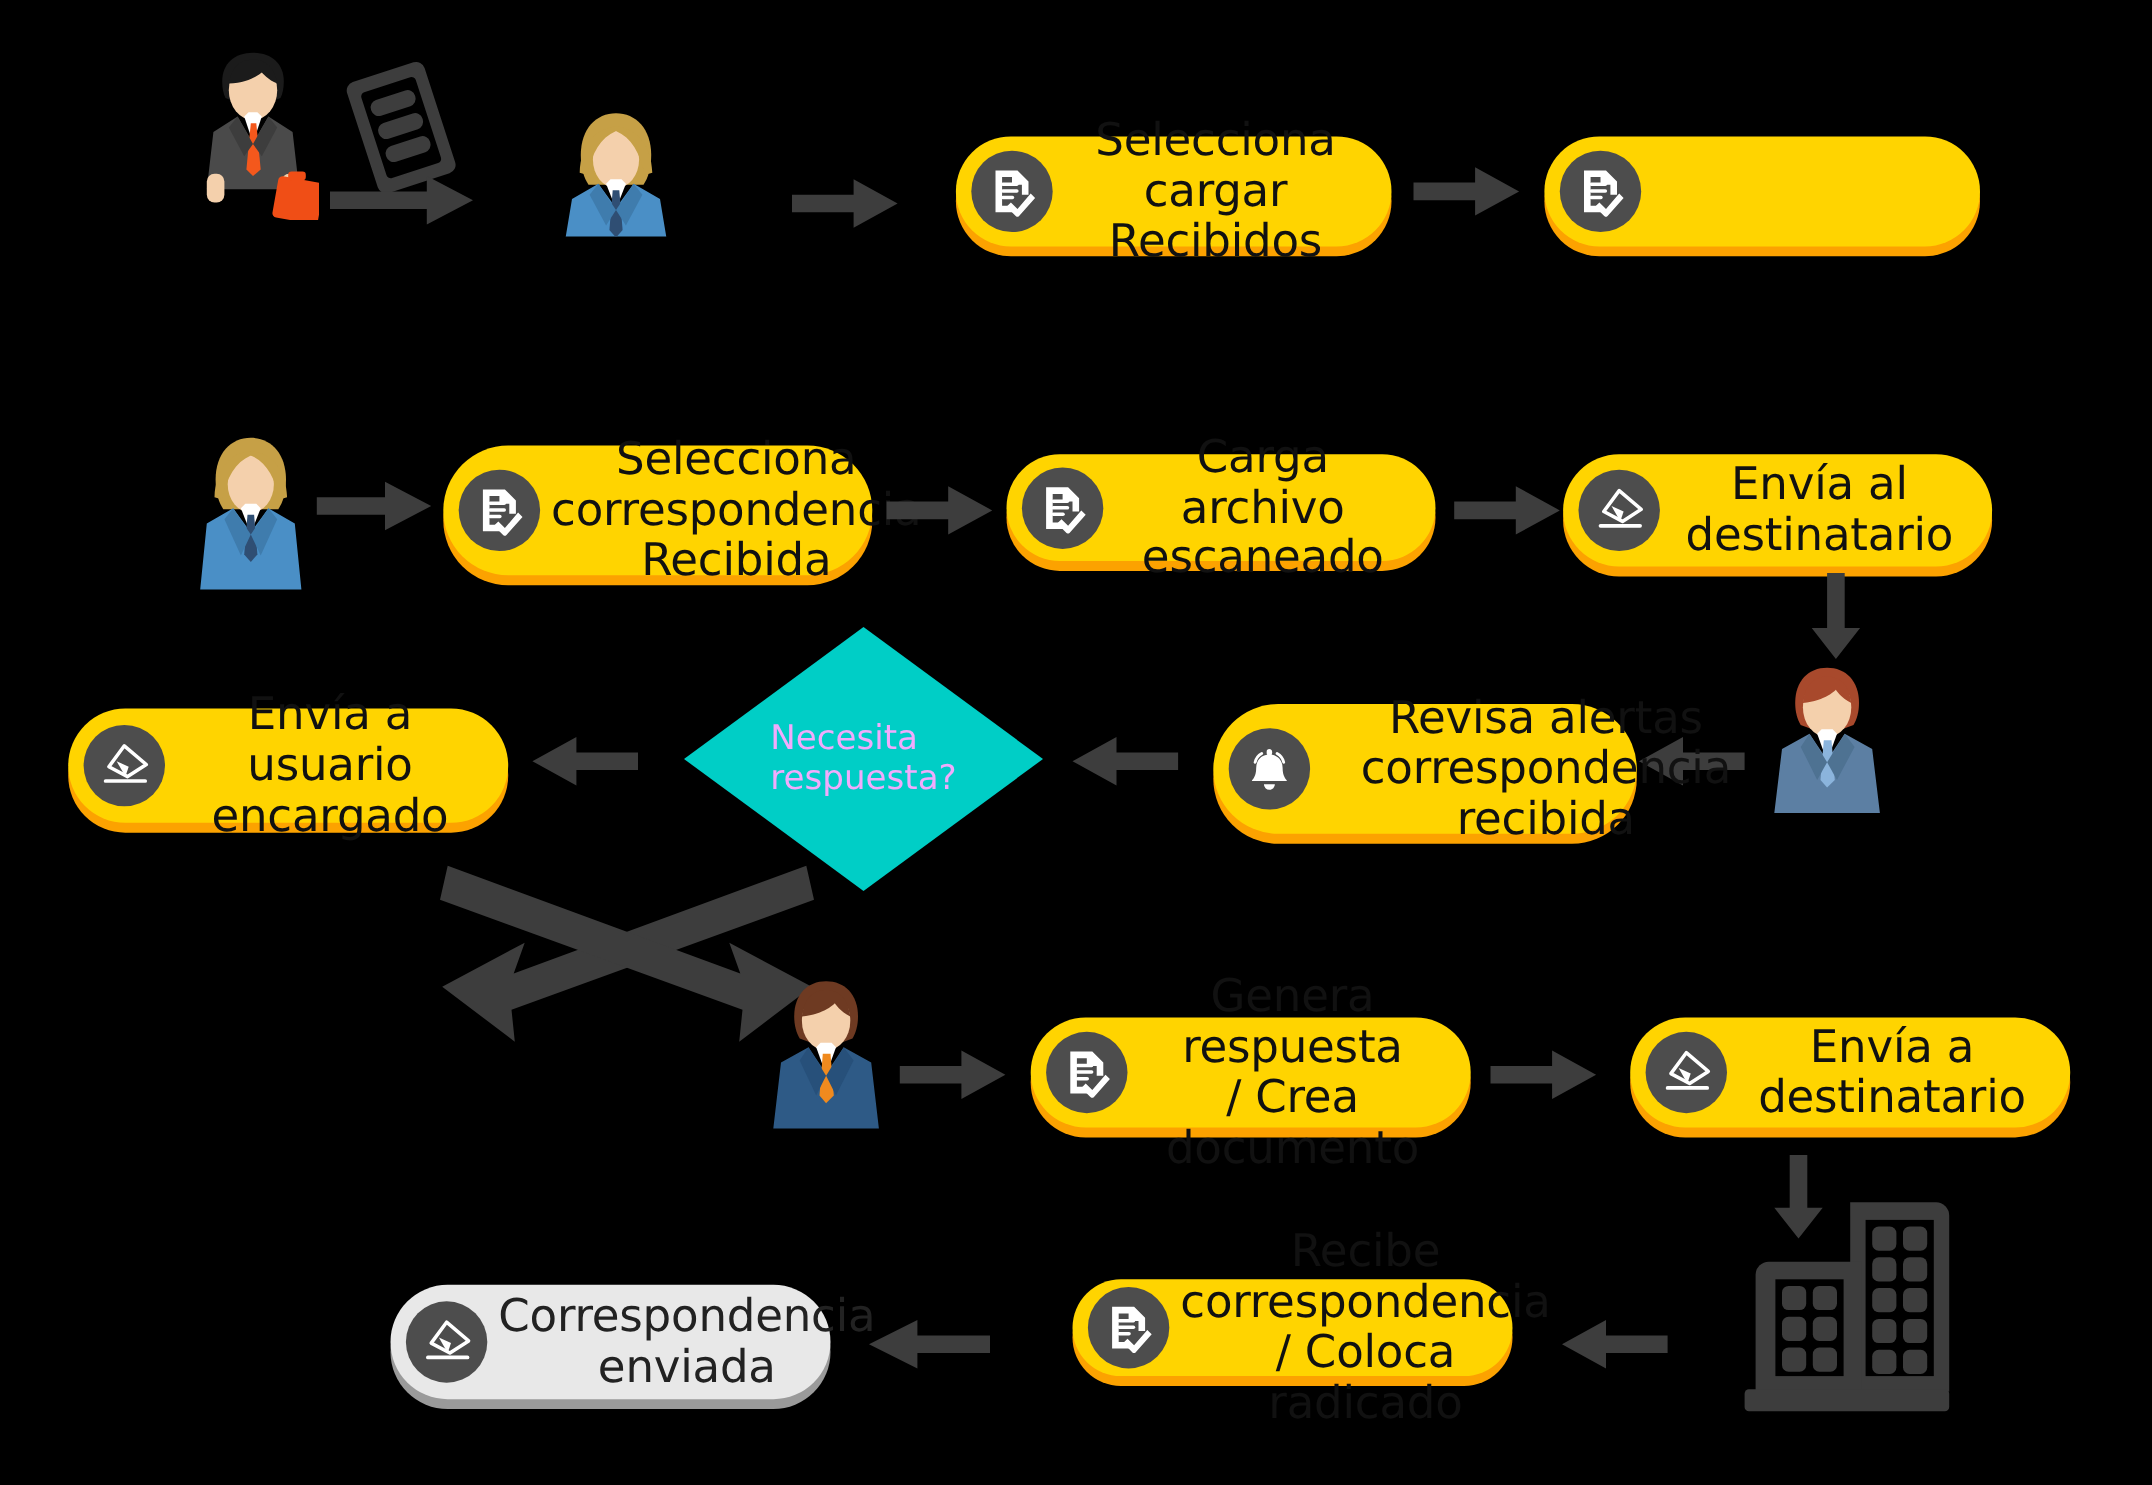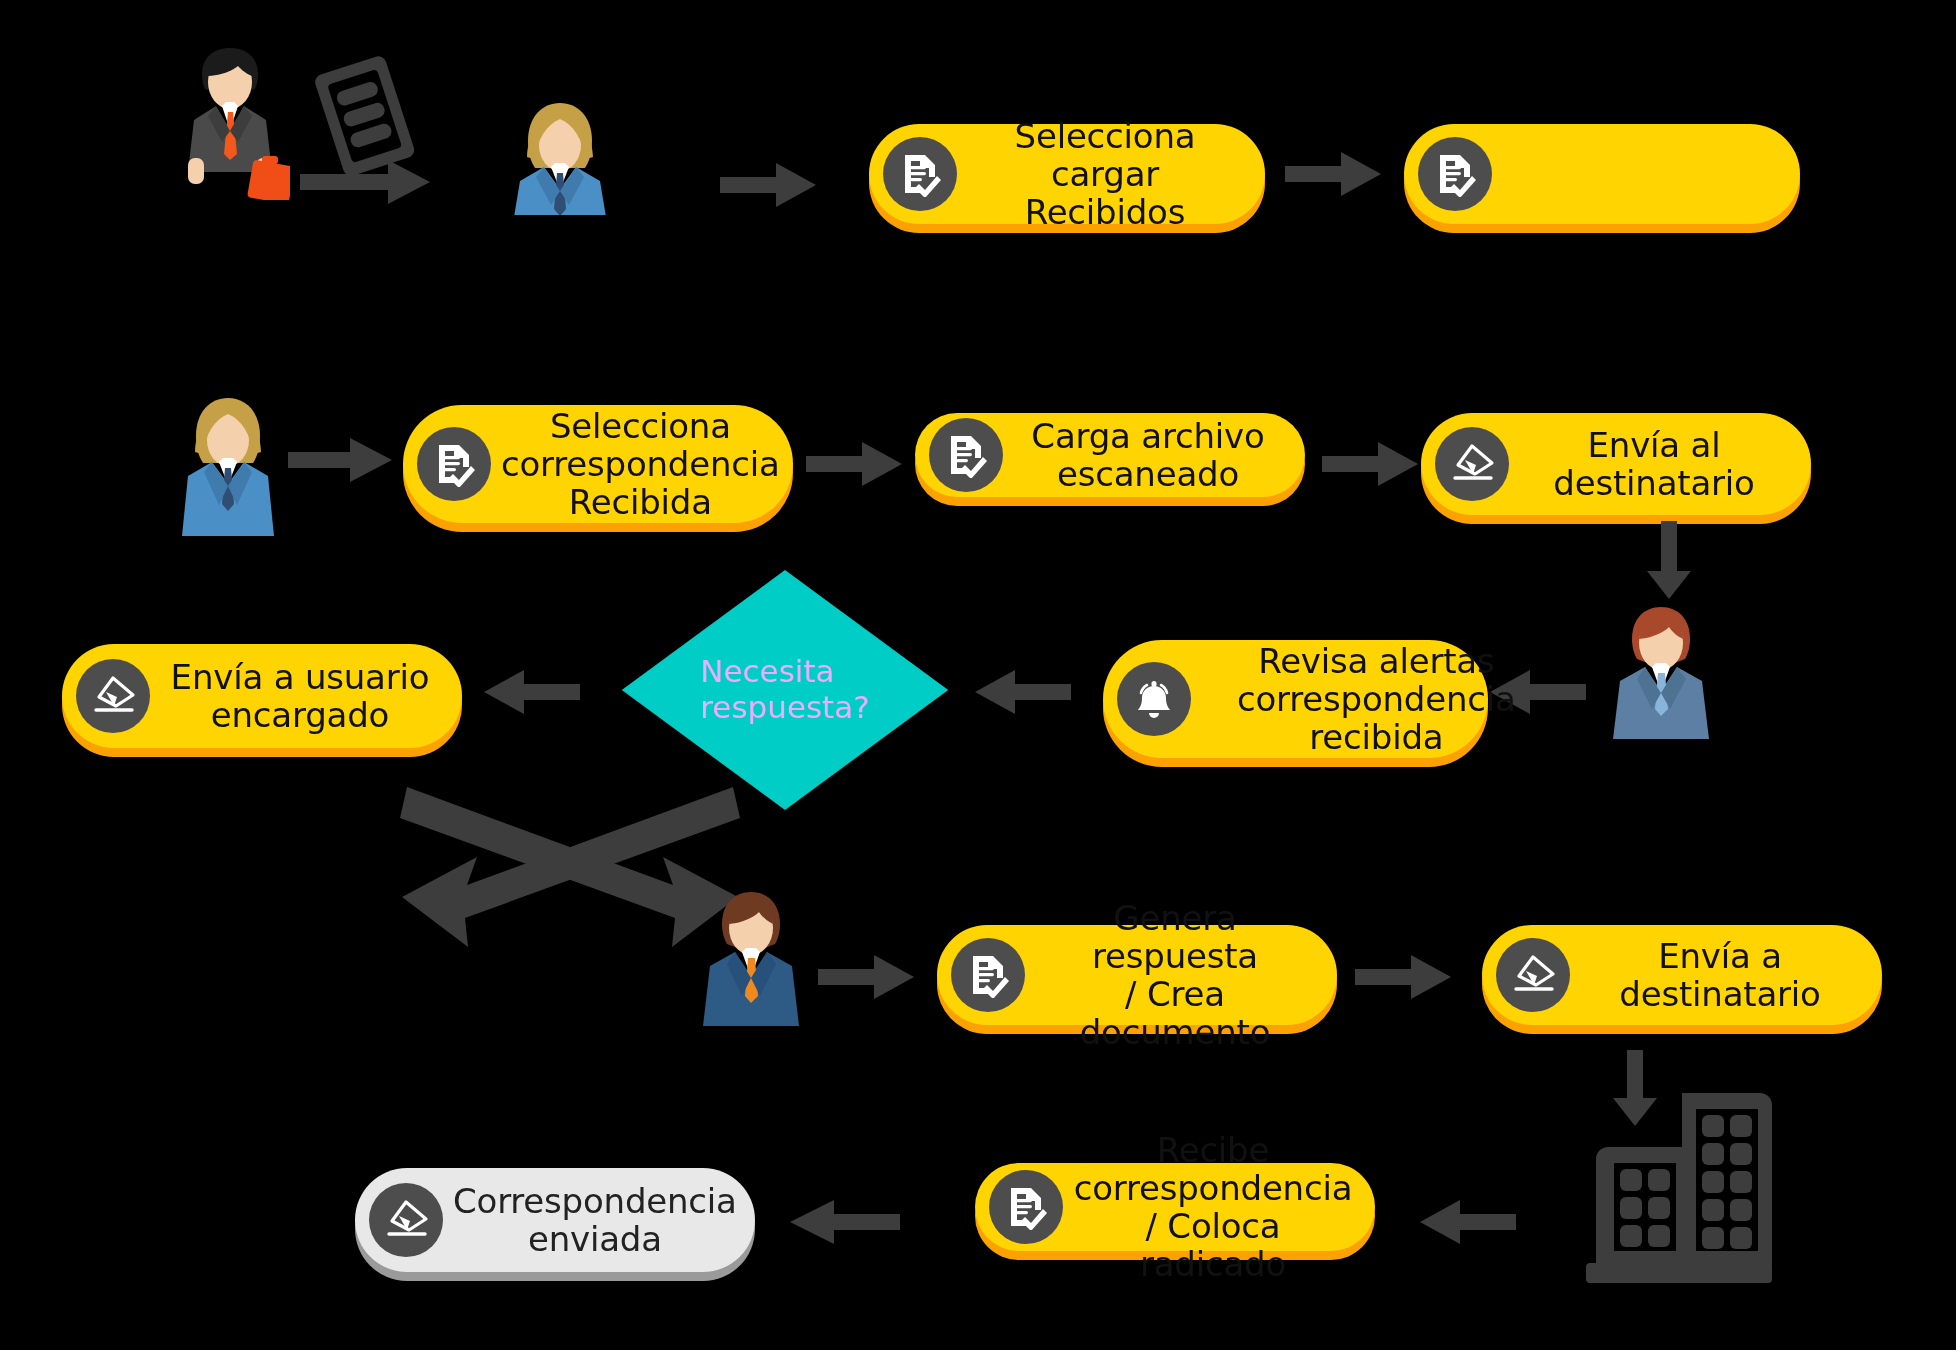--- a/index.html
+++ b/index.html
@@ -10,21 +10,21 @@
   
   .node{position:absolute;display:flex;align-items:center;box-sizing:border-box;
         border-radius:999px;padding:0 22px 0 14px;}
   .node.yellow{background:#FFD400;box-shadow:0 9px 0 0 #FCA200;}
   .node.grey{background:#E8E8E8;box-shadow:0 9px 0 0 #9A9A9A;}
   .node .ic{flex:0 0 auto;width:74px;height:74px;border-radius:50%;
             background:#4D4D4D;display:flex;align-items:center;justify-content:center;
             margin-right:10px;}
   .node .ic svg{display:block;}
   .node .lbl{flex:1 1 auto;text-align:center;color:#111;line-height:1.12;
-             font-size:34px;letter-spacing:-.2px;white-space:pre-line;}
+             font-size:41px;letter-spacing:-.2px;white-space:pre-line;}
   .node.grey .lbl{color:#222;}
 
   
   .diamond{position:absolute;}
   .diamond .shape{position:absolute;inset:0;background:#00CEC6;
       box-shadow:0 10px 0 0 #00B0A6;
       clip-path:polygon(50% 2%,98% 50%,50% 98%,2% 50%);
       border-radius:26px;}
   .diamond .dtxt{position:absolute;inset:0;display:flex;align-items:center;
       justify-content:center;color:#f0abfc;font-size:31px;
@@ -164,21 +164,21 @@
 correspondencia
 Recibida</span>
   </div>
 
   <div class="arrow" style="left:806px;top:442px;">
     <svg width="96" height="44" viewBox="0 0 96 44">
       <path d="M0 14 h56 V0 l40 22 -40 22 V30 H0 z" fill="#3D3D3D"></path>
     </svg>
   </div>
 
-  <div class="node yellow" style="left:915px;top:413px;width:390px;height:84px;align-items:center;">
+  <div class="node yellow" style="left:915px;top:413px;width:390px;height:97px;align-items:center;">
     <span class="ic">
       <svg width="46" height="46" viewBox="0 0 46 46">
         <path d="M8 4h20l10 10v12h-6v-9h-9V10H14v26h10v6H8z" fill="#fff"></path>
         <rect x="13" y="15" width="16" height="3.2" rx="1.6" fill="#fff"></rect>
         <rect x="13" y="21" width="16" height="3.2" rx="1.6" fill="#fff"></rect>
         <rect x="13" y="27" width="12" height="3.2" rx="1.6" fill="#fff"></rect>
         <path d="M22 33l6 6 12-14 4 4-16 18-10-10z" fill="#fff"></path>
       </svg>
     </span>
     <span class="lbl">Carga archivo

